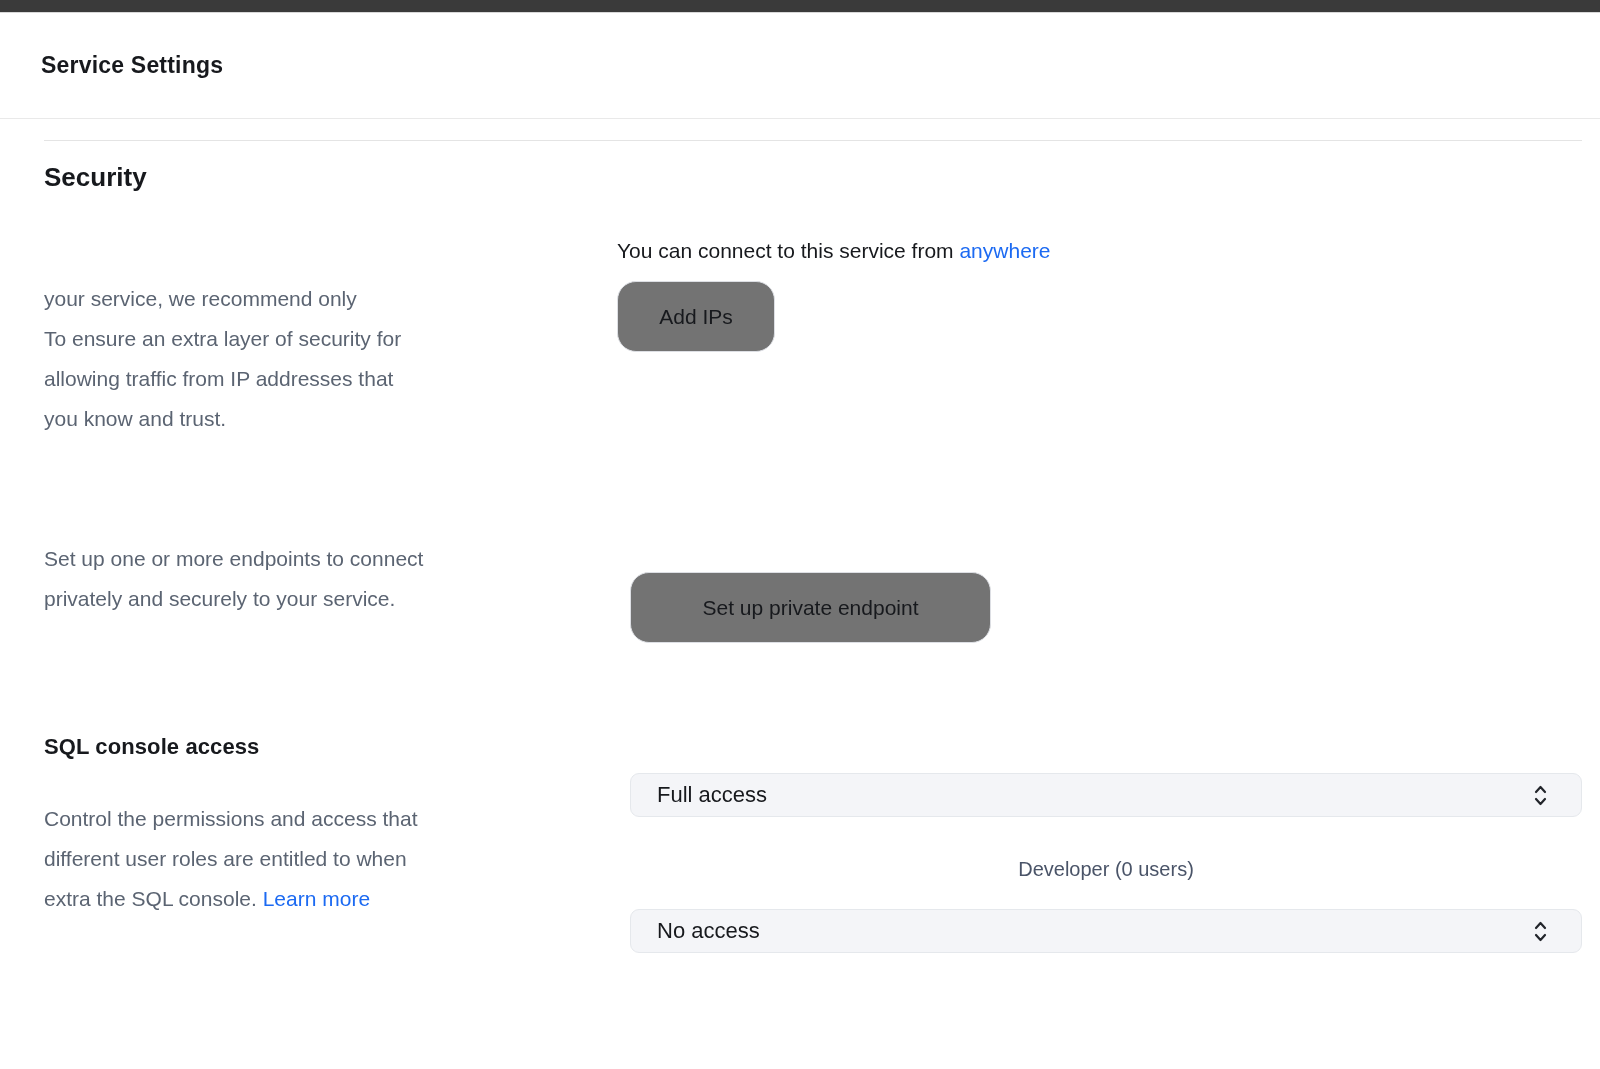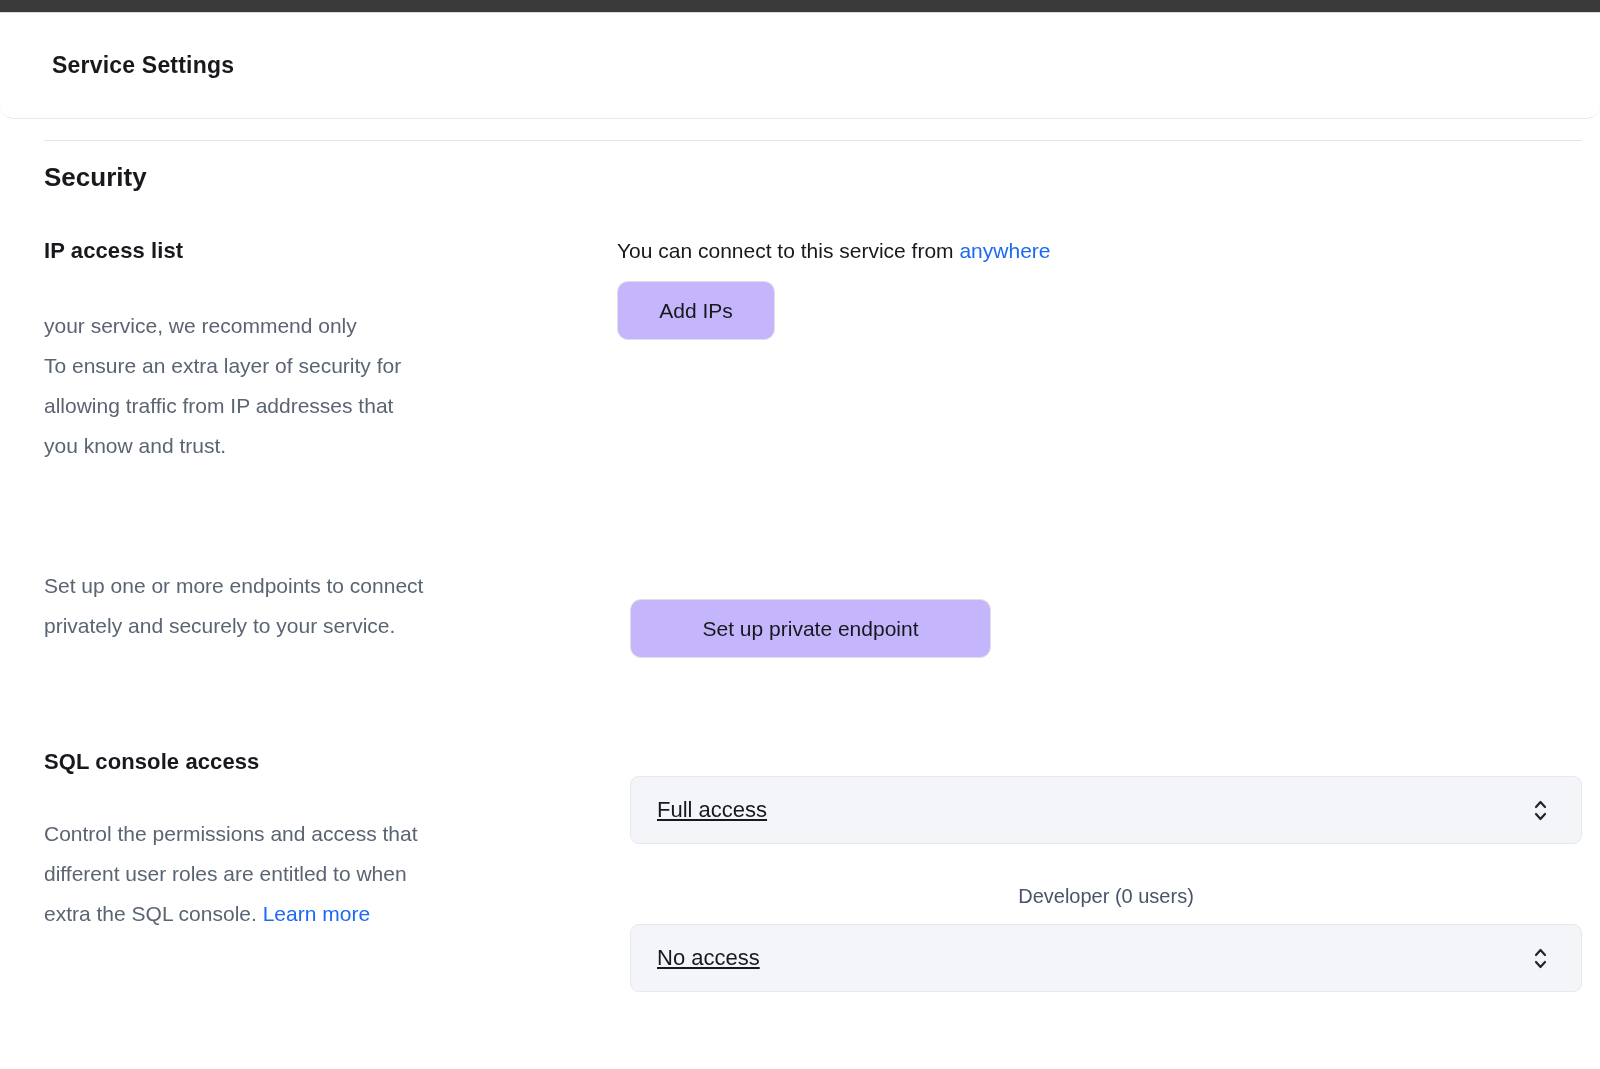--- a/index.html
+++ b/index.html
@@ -8,71 +8,70 @@
     --select-bg:#f4f5f8;
   }
   *{box-sizing:border-box;}
   html,body{margin:0;padding:0;}
   body{
     width:1600px;height:1069px;background:#ffffff;
     font-family:"Liberation Sans","DejaVu Sans",sans-serif;
     color:#17191d;overflow:hidden;
   }
   .topbar{height:13px;background:var(--topbar);border-bottom:1px solid #d8d8d8;}
-  .header{height:106px;display:flex;align-items:center;padding:0 52px;border-bottom:1px solid #e9e9e9;background:#fff;border-radius:14px;}
+  .header{height:106px;display:flex;align-items:center;padding:0 41px;border-bottom:1px solid #e9e9e9;background:#fff;}
   .page-title{font-size:23px;font-weight:700;margin:0;letter-spacing:.2px;}
   .main{padding:0 18px 0 44px;}
   .content-divider{border-top:1px solid #e4e4e4;margin-top:21px;}
   .section-heading{font-size:26px;font-weight:700;margin:20px 0 0;line-height:32px;}
   .row{display:grid;grid-template-columns:573px 1fr;align-items:start;}
   .row-ip{margin-top:44px;}
   .row-pe{margin-top:58px;}
   .row-sql{margin-top:90px;}
   .item-title{font-size:22px;font-weight:700;margin:0;line-height:27px;letter-spacing:.1px;}
   .desc{margin:42px 0 0;font-size:21px;line-height:40px;color:#5b6472;max-width:510px;}
   .desc-sql{margin-top:39px;}
   .desc .line{display:block;}
   .inline-line span{display:inline;}
   a.link{color:var(--link);text-decoration:none;cursor:pointer;}
   .status-line{margin:0;font-size:21px;line-height:27px;color:#17191d;}
   .btn{
-    background:#c4b5fd;border:1px solid #dddfe4;border-radius:11px;
+    background:#737373;border:1px solid #dddfe4;border-radius:19px;
     font-family:inherit;font-size:21px;color:#17191d;cursor:pointer;
-    display:inline-flex;align-items:center;justify-content:center;height:59px;
+    display:inline-flex;align-items:center;justify-content:center;height:71px;
   }
   .btn-ip{margin-top:17px;min-width:158px;padding:0 20px;}
   .btn-pe{margin-top:75px;margin-left:13px;min-width:361px;padding:0 24px;}
   .sql-right{margin-left:13px;padding-top:12px;display:flex;flex-direction:column;}
   .select-group + .select-group{margin-top:40px;text-align:center;}
   .select-label{font-size:20px;line-height:24px;color:#4a5468;margin:0;}
   .select{
-    margin-top:16px;height:68px;width:100%;
+    margin-top:28px;height:44px;width:100%;
     background:var(--select-bg);border:1px solid #e5e8ec;border-radius:9px;
     display:flex;align-items:center;justify-content:space-between;
-    padding:0 32px 0 26px;font-size:22px;color:#17191d;cursor:pointer;text-decoration:underline;
+    padding:0 32px 0 26px;font-size:22px;color:#17191d;cursor:pointer;
   }
   .chevron{display:inline-flex;align-items:center;}
 </style>
 </head>
 <body>
 
 <div class="topbar"></div>
 
 <header class="header">
   <h1 class="page-title">Service Settings</h1>
 </header>
 
 <main class="main">
   <div class="content-divider"></div>
 
   <h2 class="section-heading">Security</h2>
 
   <section class="row row-ip">
     <div class="col-left">
-      <h3 class="item-title">IP access list</h3>
       <p class="desc">
         <span class="line">your service, we recommend only</span>
         <span class="line">To ensure an extra layer of security for</span>
         <span class="line">allowing traffic from IP addresses that</span>
         <span class="line">you know and trust.</span>
       </p>
     </div>
     <div class="col-right">
       <p class="status-line">
         <span>You can connect to this service from</span>

